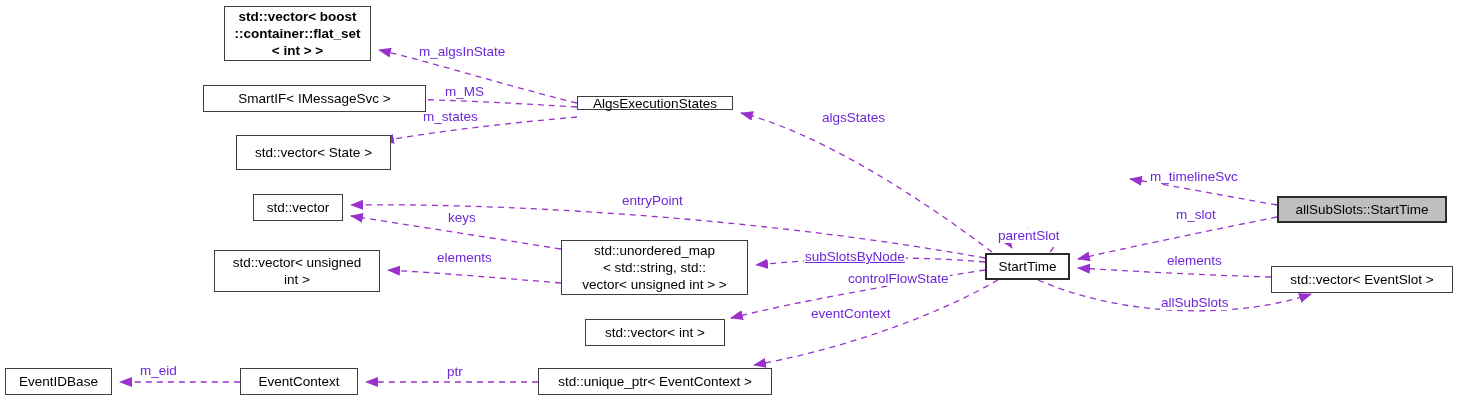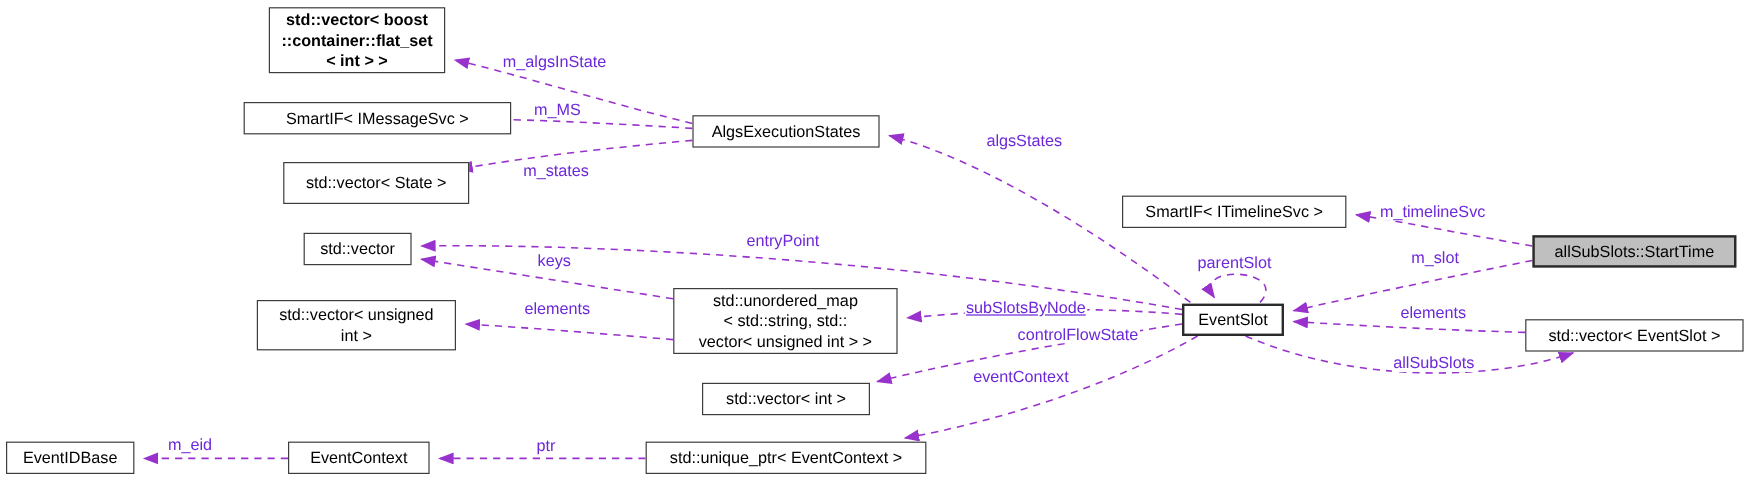--- a/index.html
+++ b/index.html
@@ -82,48 +82,47 @@
       <path d="M 538 382 C 480 382, 420 382, 366 382" class="edge-path" stroke="#9932cc" marker-end="url(#arrowhead)"></path>
       <path d="M 240 382 C 198 382, 156 382, 120 382" class="edge-path" stroke="#9932cc" marker-end="url(#arrowhead)"></path>
       <path d="M 1050 252 C 1076 224, 992 219, 1012 248" class="edge-path" stroke="#9932cc" marker-end="url(#arrowhead)"></path>
       <path d="M 1277 205 C 1225 196, 1175 186, 1130 179" class="edge-path" stroke="#9932cc" marker-end="url(#arrowhead)"></path>
       <path d="M 1277 217 C 1207 231, 1125 248, 1078 259" class="edge-path" stroke="#9932cc" marker-end="url(#arrowhead)"></path>
       <path d="M 1271 277 C 1200 275, 1128 271, 1078 268" class="edge-path" stroke="#9932cc" marker-end="url(#arrowhead)"></path>
       <path d="M 1038 280 C 1130 320, 1245 317, 1311 294" class="edge-path" stroke="#9932cc" marker-end="url(#arrowhead)"></path>
     </svg>
 <div class="edge-label" style="left: 418px; top: 44px;">m_algsInState</div>
     <div class="edge-label" style="left: 444px; top: 84px;">m_MS</div>
-    <div class="edge-label" style="left: 435px; top: 109px; margin-top: 26px;">m_states</div>
+    <div class="edge-label" style="left: 422px; top: 109px;">m_states</div>
     <div class="edge-label" style="left: 821px; top: 110px;">algsStates</div>
     <div class="edge-label" style="left: 621px; top: 193px;">entryPoint</div>
     <div class="edge-label" style="left: 447px; top: 210px;">keys</div>
     <div class="edge-label" style="left: 436px; top: 250px;">elements</div>
     <div class="edge-label" style="left: 804px; top: 249px; text-decoration: underline;">subSlotsByNode</div>
     <div class="edge-label" style="left: 847px; top: 271px; text-align: right;">controlFlowState</div>
     <div class="edge-label" style="left: 810px; top: 306px;">eventContext</div>
     <div class="edge-label" style="left: 446px; top: 364px;">ptr</div>
     <div class="edge-label" style="left: 139px; top: 363px;">m_eid</div>
-    <div class="edge-label" style="left: 997px; top: 211px;">parentSlot</div>
+    <div class="edge-label" style="left: 997px; top: 228px;">parentSlot</div>
     <div class="edge-label" style="left: 1149px; top: 169px;">m_timelineSvc</div>
     <div class="edge-label" style="left: 1175px; top: 207px;">m_slot</div>
     <div class="edge-label" style="left: 1166px; top: 253px;">elements</div>
     <div class="edge-label" style="left: 1160px; top: 295px;">allSubSlots</div>
     <div class="node" style="left: 224px; top: 6px; width: 147px; height: 55px; font-weight: bold;">std::vector&lt; boost
 ::container::flat_set
 &lt; int &gt; &gt;</div>
     <div class="node" style="left: 203px; top: 85px; width: 223px; height: 27px;">SmartIF&lt; IMessageSvc &gt;</div>
     <div class="node" style="left: 236px; top: 135px; width: 155px; height: 35px;">std::vector&lt; State &gt;</div>
     <div class="node" style="left: 253px; top: 194px; width: 90px; height: 27px;">std::vector</div>
     <div class="node" style="left: 214px; top: 250px; width: 166px; height: 42px;">std::vector&lt; unsigned
 int &gt;</div>
-    <div class="node" style="left: 577px; top: 96px; width: 156px; height: 27px;">AlgsExecutionStates</div>
+    <div class="node" style="left: 577px; top: 96px; width: 156px; height: 14px;">AlgsExecutionStates</div>
     <div class="node" style="left: 561px; top: 240px; width: 187px; height: 55px;">std::unordered_map
 &lt; std::string, std::
 vector&lt; unsigned int &gt; &gt;</div>
     <div class="node" style="left: 585px; top: 319px; width: 140px; height: 27px;">std::vector&lt; int &gt;</div>
     <div class="node" style="left: 5px; top: 368px; width: 107px; height: 27px;">EventIDBase</div>
     <div class="node" style="left: 240px; top: 368px; width: 118px; height: 27px;">EventContext</div>
     <div class="node" style="left: 538px; top: 368px; width: 234px; height: 27px;">std::unique_ptr&lt; EventContext &gt;</div>
-    <div class="node" style="left: 935px; top: 163px; width: 187px; height: 27px;">SmartIF&lt; ITimelineSvc &gt;</div>
-    <div class="node bold-border" style="left: 985px; top: 253px; width: 85px; height: 27px;">EventSlot</div>
+    <div class="node bold-border" style="left: 985px; top: 253px; width: 85px; height: 27px;">StartTime</div>
     <div class="node highlight" style="left: 1277px; top: 196px; width: 170px; height: 27px;">allSubSlots::StartTime</div>
     <div class="node" style="left: 1271px; top: 266px; width: 182px; height: 27px;">std::vector&lt; EventSlot &gt;</div>
   </div>
 
 </body></html>

